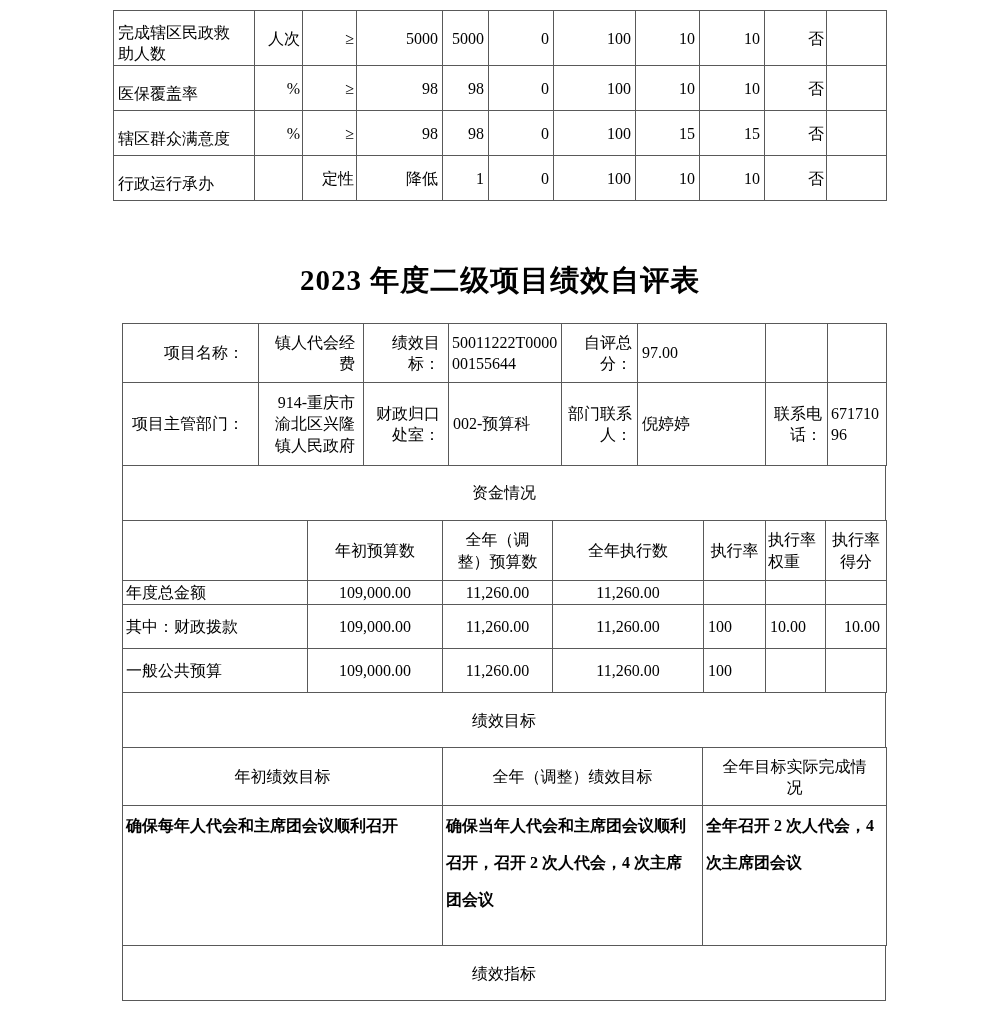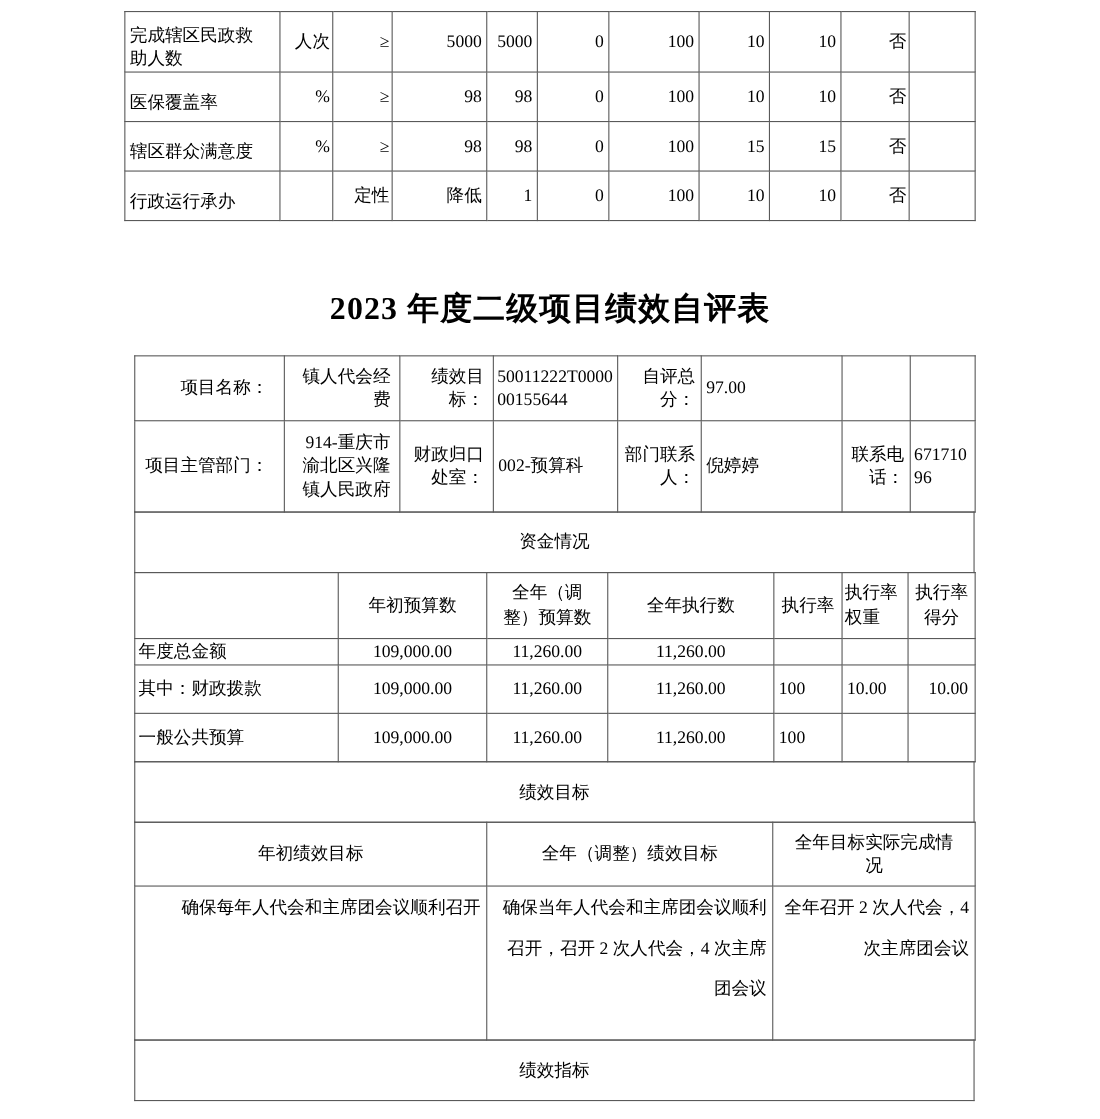--- a/index.html
+++ b/index.html
@@ -61,22 +61,22 @@
   .fl  { text-align:left;   padding:1px 3px; }
   .fc  { text-align:center; padding:1px 2px; }
   .fn  { text-align:left;   padding:1px 2px 1px 4px; }
   .fr  { text-align:right;  padding:1px 6px 1px 2px; }
 
   #goals-table tr:nth-child(1) { height:58px; }
   #goals-table tr:nth-child(2) { height:140px; }
   .gh  { text-align:center; padding:1px 20px; }
   .ghw { text-align:center; padding:1px 14px; }
   .goal-cell {
-    vertical-align:top; text-align:right;
-    line-height:2.3; padding:2px 5px 2px 3px;
+    vertical-align:top; text-align:left;
+    line-height:2.3; padding:2px 5px 2px 3px;font-weight:bold;
   }
 </style>
 </head>
 <body>
 
 <div class="page">
 
   <table id="top-table">
     <colgroup>
       <col style="width:141px">

